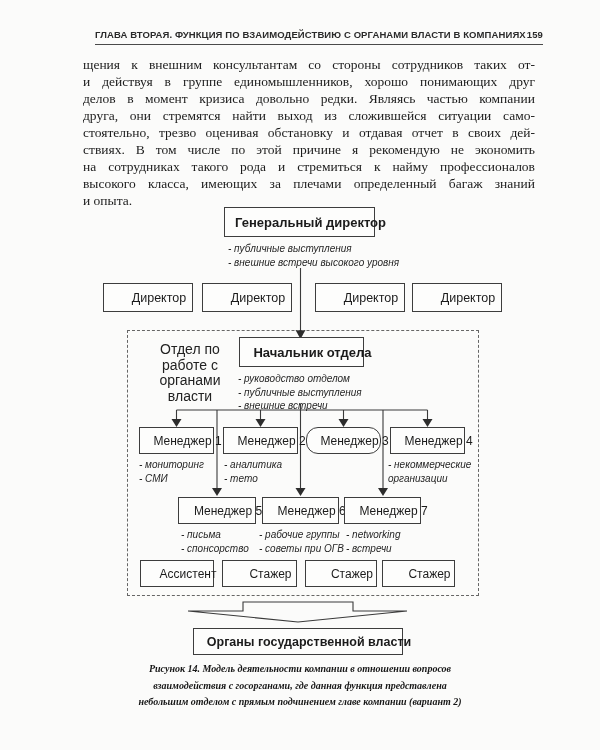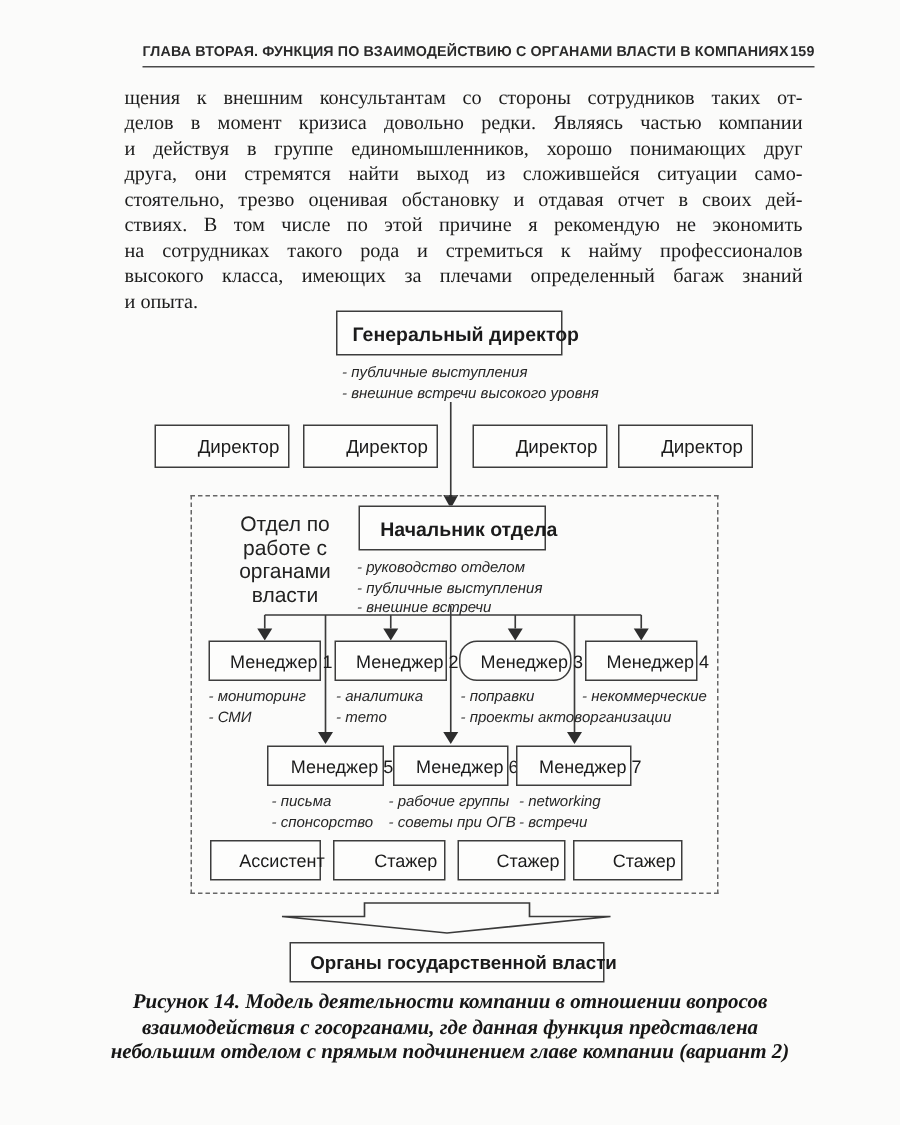--- a/index.html
+++ b/index.html
@@ -24,37 +24,37 @@
         display:flex;align-items:center;justify-content:center;
         font-size:12px;color:#1b1b1b;white-space:nowrap;padding-left:22px;}
   .node.major{border-width:1.7px;font-weight:bold;font-size:13px;}
   .notes{position:absolute;font-size:10px;font-style:italic;line-height:13.5px;
          color:#262626;white-space:nowrap;}
   .dept-label{position:absolute;left:138px;top:342px;width:104px;text-align:center;
               font-size:14px;line-height:15.5px;color:#222;}
   
   .caption{position:absolute;left:60px;top:661px;width:480px;text-align:center;
            font-family:"Liberation Serif",serif;font-weight:bold;font-style:italic;
-           font-size:14px;line-height:16.5px;color:#161616;}
+           font-size:10px;line-height:16.5px;color:#161616;}
 </style>
 </head>
 <body>
 
 <div class="page">
 
   <div class="header">
     <span>ГЛАВА ВТОРАЯ. ФУНКЦИЯ ПО ВЗАИМОДЕЙСТВИЮ С ОРГАНАМИ ВЛАСТИ В КОМПАНИЯХ</span>
     <span>159</span>
   </div>
   <div class="header-rule"></div>
 
   <div class="body-text">
     <div class="bl jl">щения к внешним консультантам со стороны сотрудников таких от-</div>
+    <div class="bl jl">и действуя в группе единомышленников, хорошо понимающих друг</div>
     <div class="bl jl">делов в момент кризиса довольно редки. Являясь частью компании</div>
-    <div class="bl jl">и действуя в группе единомышленников, хорошо понимающих друг</div>
     <div class="bl jl">друга, они стремятся найти выход из сложившейся ситуации само-</div>
     <div class="bl jl">стоятельно, трезво оценивая обстановку и отдавая отчет в своих дей-</div>
     <div class="bl jl">ствиях. В том числе по этой причине я рекомендую не экономить</div>
     <div class="bl jl">на сотрудниках такого рода и стремиться к найму профессионалов</div>
     <div class="bl jl">высокого класса, имеющих за плечами определенный багаж знаний</div>
     <div class="bl">и опыта.</div>
   </div>
 
   <svg class="connectors" width="600" height="750" viewBox="0 0 600 750">
     <g stroke="#3a3a3a" stroke-width="1.1" fill="none">
@@ -123,24 +123,20 @@
     <div>- внешние встречи</div>
   </div>
   <div class="notes" style="left:139px;top:458px;">
     <div>- мониторинг</div>
     <div>- СМИ</div>
   </div>
   <div class="notes" style="left:224px;top:458px;">
     <div>- аналитика</div>
     <div>- memo</div>
   </div>
-  <div class="notes" style="left:307px;top:458px;">
-    <div>- поправки</div>
-    <div>- проекты актов</div>
-  </div>
   <div class="notes" style="left:388px;top:458px;">
     <div>- некоммерческие</div>
     <div>организации</div>
   </div>
   <div class="notes" style="left:181px;top:528px;">
     <div>- письма</div>
     <div>- спонсорство</div>
   </div>
   <div class="notes" style="left:259px;top:528px;">
     <div>- рабочие группы</div>

